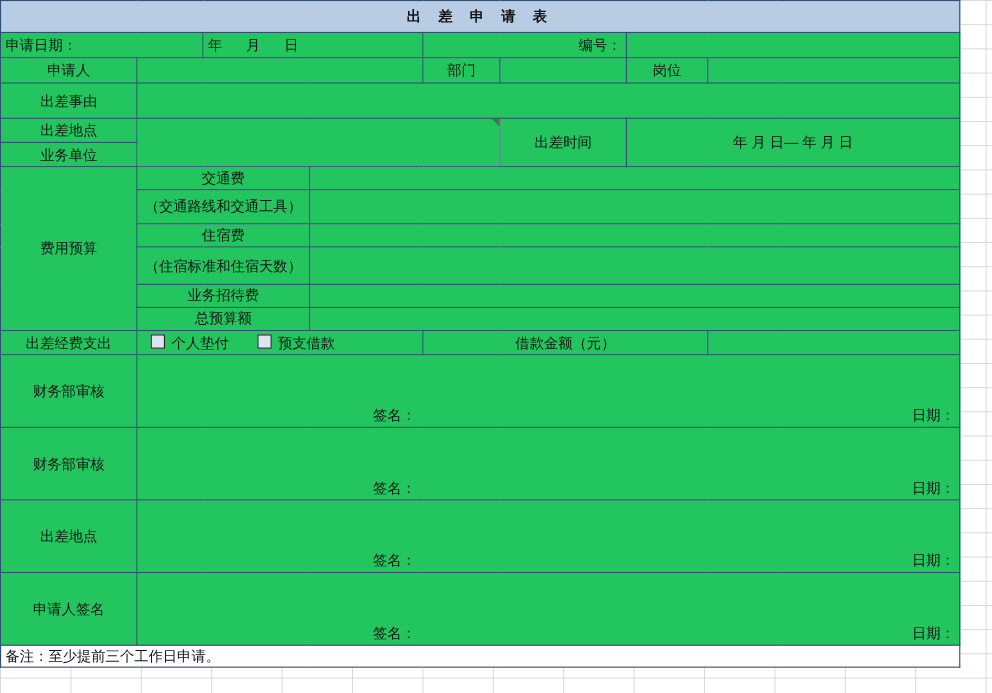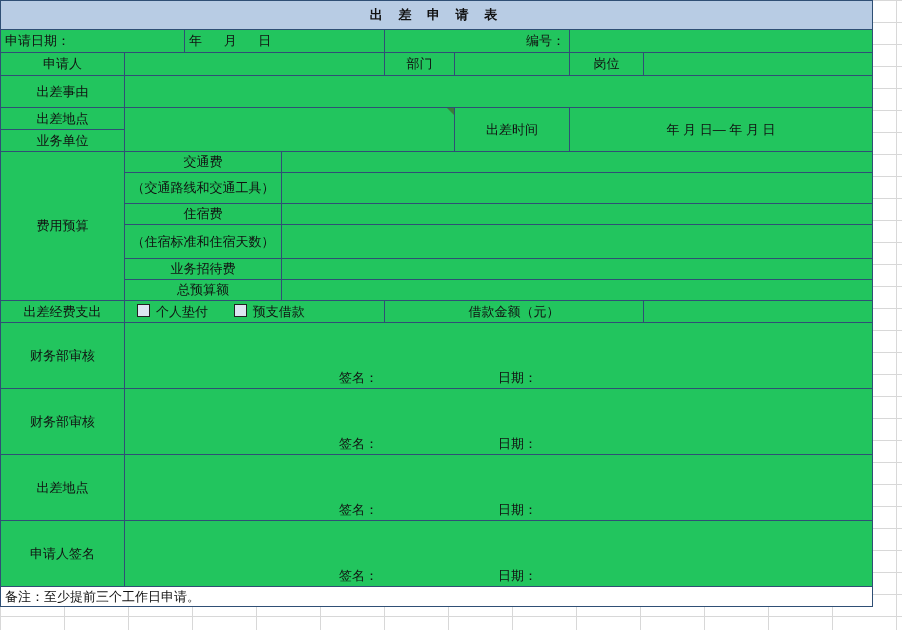--- a/index.html
+++ b/index.html
@@ -56,20 +56,21 @@
   .tall-label{text-align:center;vertical-align:middle;}
   .sig-cell{
     vertical-align:bottom;
     padding-bottom:4px;
   }
   .sig-line{
     display:flex;
     gap:120px;
     padding-left:210px;
     padding-bottom:2px;
+    justify-content:space-between;
   }
   .note-row td{
     border:none;
     background:#ffffff !important;
     text-align:left;
     padding-left:2px;
     padding-top:3px;
     font-size:13px;
   }
   .chk{

